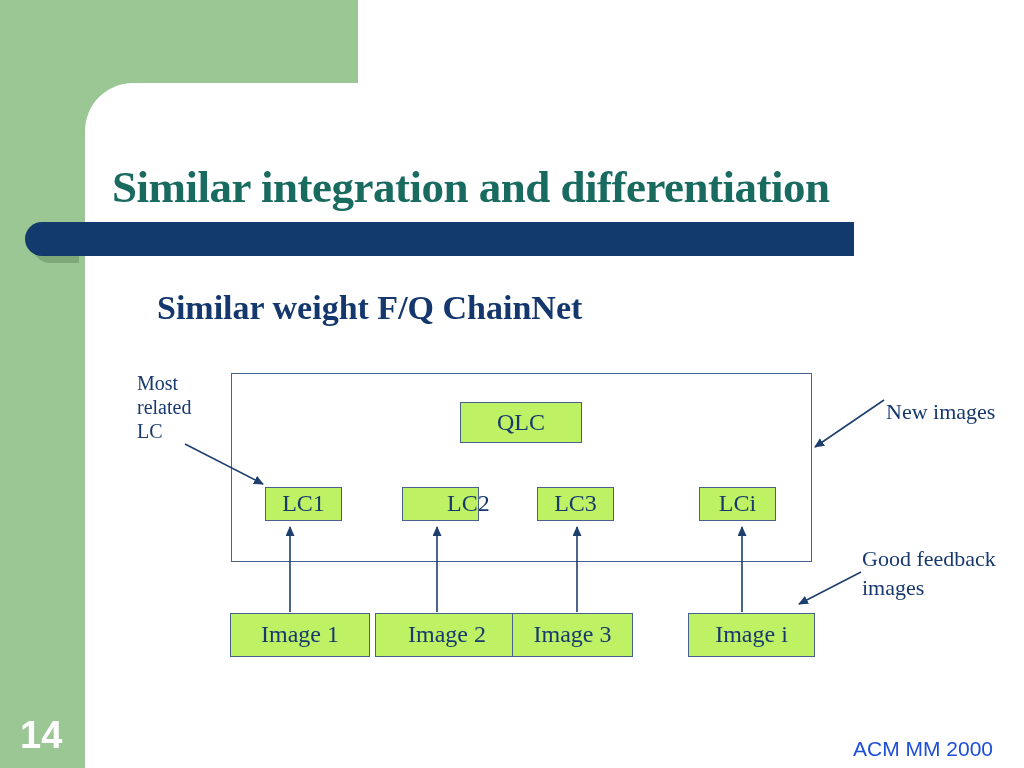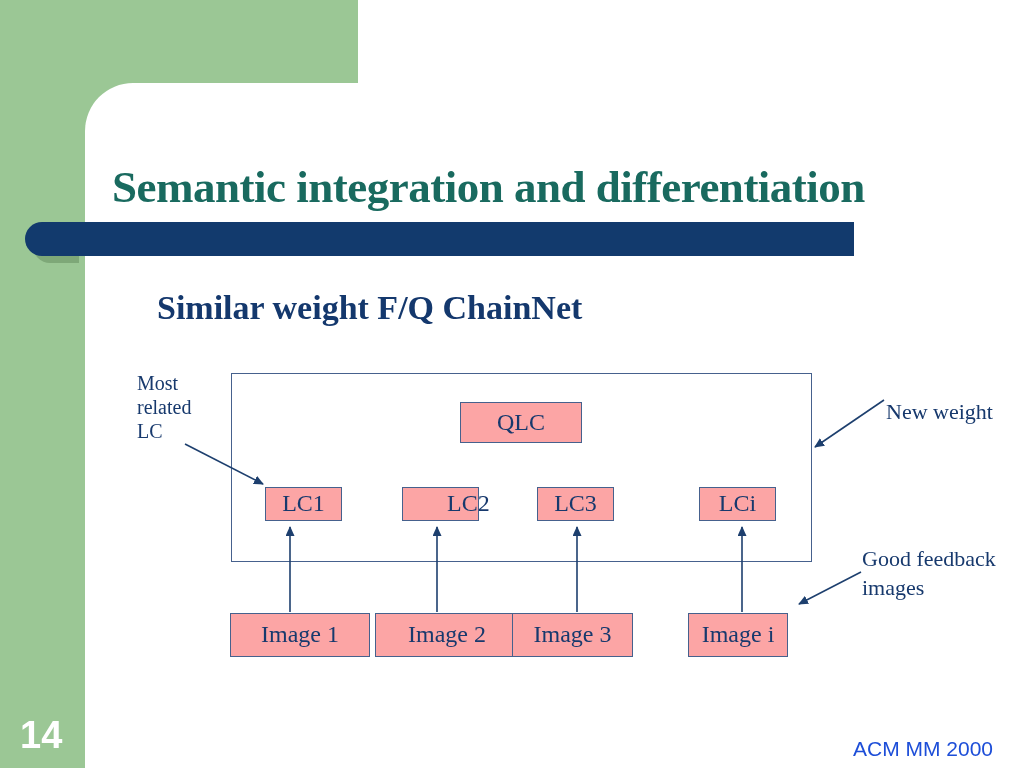--- a/index.html
+++ b/index.html
@@ -19,30 +19,30 @@
   .accent-bar{left:25px;top:222px;width:829px;height:34px;background:#123a6d;
               border-radius:17px 0 0 17px;}
 
   
   .title{left:112px;top:161px;font-size:45px;font-weight:bold;color:#196a5f;
          letter-spacing:-0.5px;white-space:nowrap;}
   .subtitle{left:157px;top:289px;font-size:34px;font-weight:bold;color:#14386d;
             white-space:nowrap;}
 
   
-  .dbox{box-sizing:border-box;border:1.5px solid #46618d;background:#fca5a5;
+  .dbox{box-sizing:border-box;border:1.5px solid #46618d;background:#bef264;
         color:#17396d;font-size:24px;text-align:center;}
   .rect-main{left:231px;top:373px;width:581px;height:189px;border:1.5px solid #46618d;
              box-sizing:border-box;background:transparent;}
   .box-qlc{left:460px;top:402px;width:122px;height:41px;line-height:38px;}
   .lc{top:487px;width:77px;height:34px;line-height:31px;}
   .lc1{left:265px;} .lc2{left:402px;padding-left:44px;} .lc3{left:537px;} .lci{left:699px;}
   .img{top:613px;height:44px;line-height:41px;}
   .img1{left:230px;width:140px;} .img2{left:375px;width:144px;}
-  .img3{left:512px;width:121px;} .imgi{left:688px;width:100px;}
+  .img3{left:512px;width:121px;} .imgi{left:688px;width:127px;}
 
   
   .note{color:#17396d;}
   .note-most{left:137px;top:371px;width:82px;font-size:20px;line-height:1.2;}
   .note-newquery{left:886px;top:399px;font-size:22px;white-space:nowrap;}
   .note-goodfeedback{left:862px;top:545px;width:172px;font-size:22px;line-height:1.3;}
 
   
   svg.arrows{position:absolute;left:0;top:0;width:1024px;height:768px;pointer-events:none;}
 
@@ -56,39 +56,39 @@
 <body>
 
 <div class="slide">
 
   <div class="abs top-right-white"></div>
   <div class="abs content"></div>
 
   <div class="abs bar-shadow"></div>
   <div class="abs accent-bar"></div>
 
-  <div class="abs title">Semantic integration and differentiation</div>
+  <div class="abs title">Similar integration and differentiation</div>
   <div class="abs subtitle">Similar weight F/Q ChainNet</div>
 
   <div class="abs rect-main"></div>
 
   <div class="abs dbox box-qlc">QLC</div>
 
   <div class="abs dbox lc lc1">LC1</div>
   <div class="abs dbox lc lc2">LC2</div>
   <div class="abs dbox lc lc3">LC3</div>
   <div class="abs dbox lc lci">LCi</div>
 
   <div class="abs dbox img img1">Image 1</div>
   <div class="abs dbox img img2">Image 2</div>
   <div class="abs dbox img img3">Image 3</div>
   <div class="abs dbox img imgi">Image i</div>
 
   <div class="abs note note-most">Most related LC</div>
-  <div class="abs note note-newquery">New weight</div>
+  <div class="abs note note-newquery">New images</div>
   <div class="abs note note-goodfeedback">Good feedback images</div>
 
   <svg class="arrows" viewBox="0 0 1024 768" xmlns="http://www.w3.org/2000/svg">
     <defs>
       <marker id="ah" markerWidth="11" markerHeight="9" refX="9" refY="4.5" orient="auto" markerUnits="userSpaceOnUse">
         <path d="M0,0 L10,4.5 L0,9 z" fill="#1d3f6e"></path>
       </marker>
     </defs>
     <g stroke="#1d3f6e" stroke-width="1.6" fill="none">
       <line x1="185" y1="444" x2="263" y2="484" marker-end="url(#ah)"></line>

